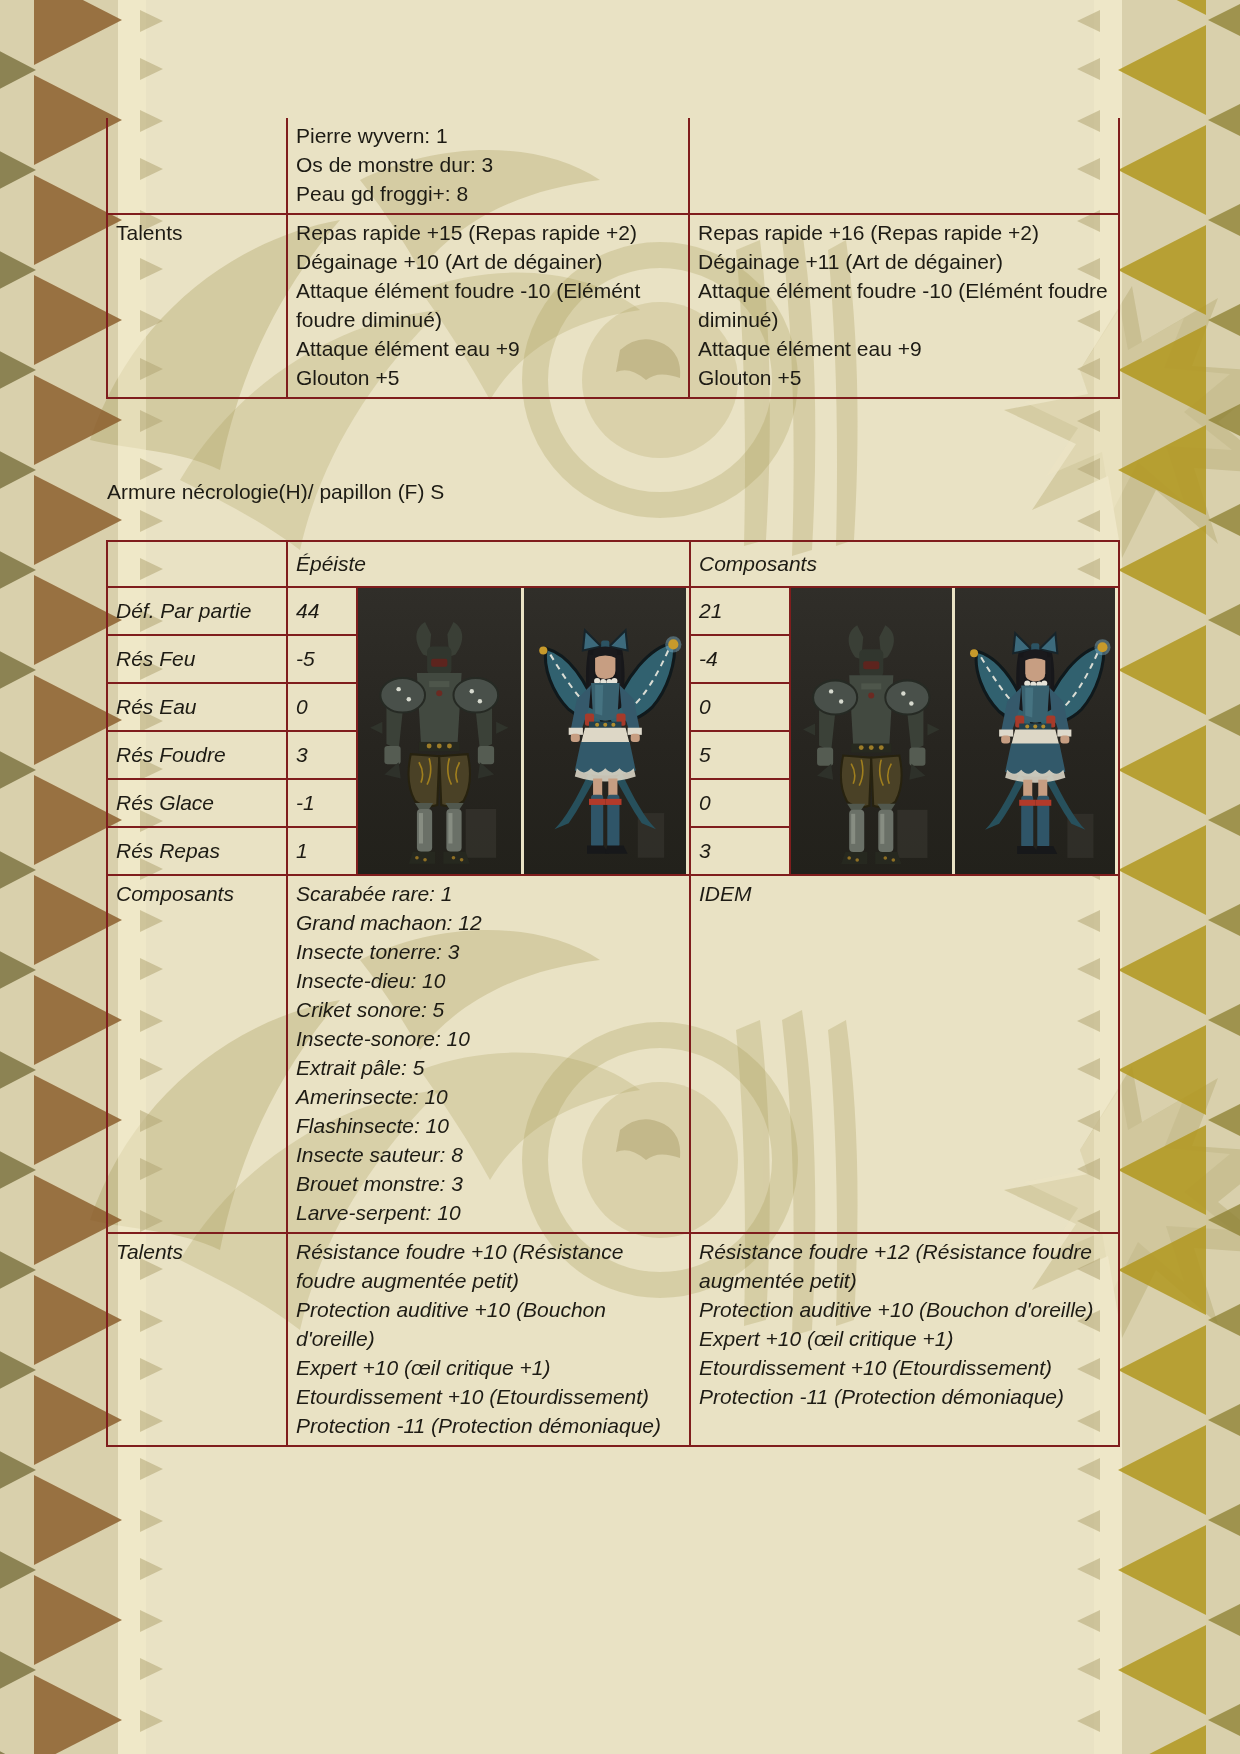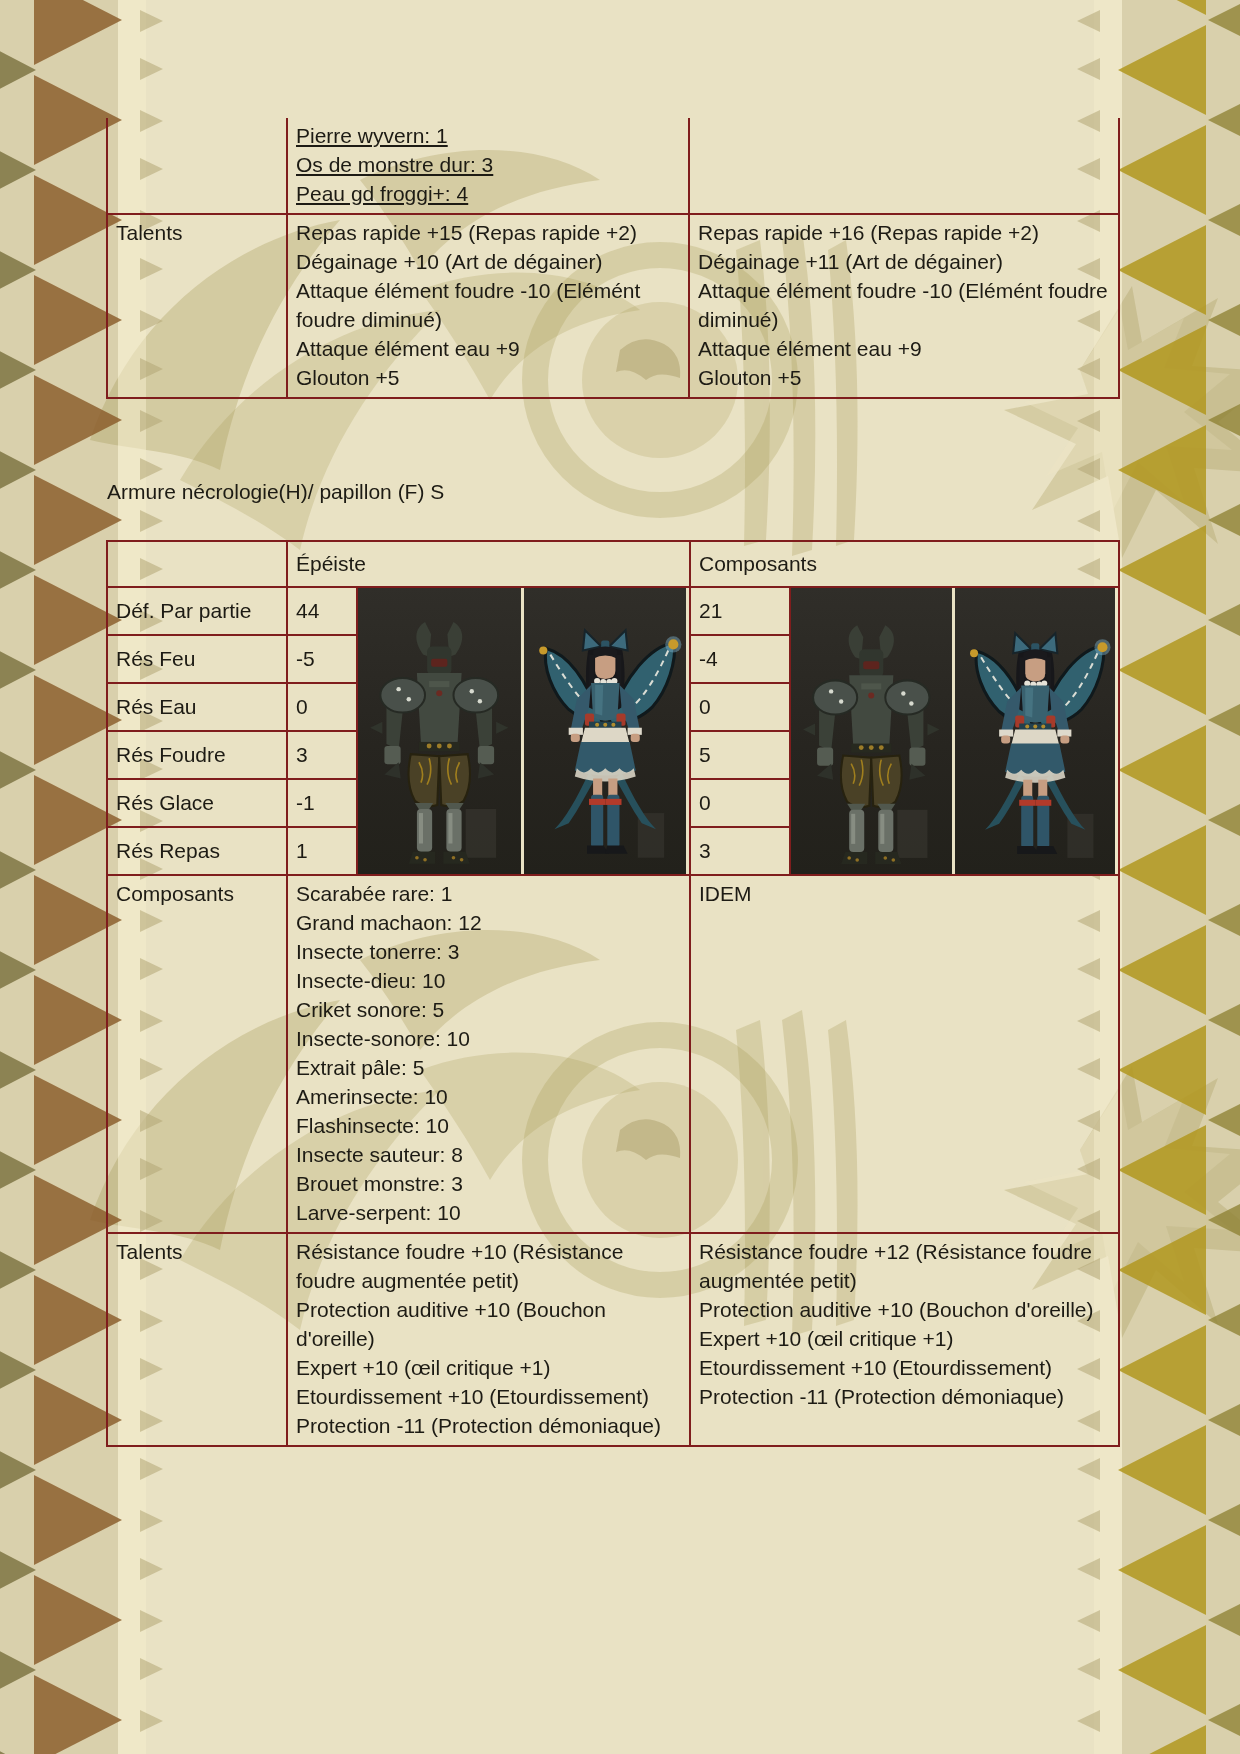--- a/index.html
+++ b/index.html
@@ -26,26 +26,26 @@
     border-collapse:collapse;table-layout:fixed;
     font-size:21px;line-height:29px;
   }
   .tbl td{
     border:2px solid #7f1d1d;
     vertical-align:top;
     padding:3px 8px 5px 8px;
     overflow:hidden;
   }
   .crafting{top:118px;}
-  .crafting tr.cut td{border-top:none;text-decoration:underline;}
+  .crafting tr.cut td{border-top:none;}
   .heading{
     position:absolute;left:107px;top:478px;z-index:2;
     font-size:21px;line-height:28px;
   }
-  .armor{top:540px;}
+  .armor{top:540px;font-style:italic;}
   .armor td.hdr-cell{height:36px;vertical-align:middle;}
   .armor td.stat{height:38px;vertical-align:middle;}
   .armor td.imgs{padding:0;position:relative;}
   .figures{position:absolute;top:0;left:0;right:3px;bottom:0;display:flex;gap:3px;}
   .figure{flex:1;background:linear-gradient(180deg,#302e29,#272520 55%,#22211b);}
   .figure svg{display:block;width:100%;height:100%;}
   .line{white-space:normal;}
   .defs-store{position:absolute;width:0;height:0;overflow:hidden;}
 </style>
 </head>
@@ -210,21 +210,21 @@
       <col style="width:402px">
       <col style="width:430px">
     </colgroup>
   <tbody>
       <tr class="cut">
     <td class="lbl"></td>
     <td>
       <div>
             <div class="line">Pierre wyvern: 1</div>
             <div class="line">Os de monstre dur: 3</div>
-            <div class="line">Peau gd froggi+: 4</div>
+            <div class="line">Peau gd froggi+: 8</div>
           </div>
     </td>
     <td>
       <div></div>
     </td>
   </tr>
   <tr>
     <td class="lbl">Talents</td>
     <td>
       <div>

